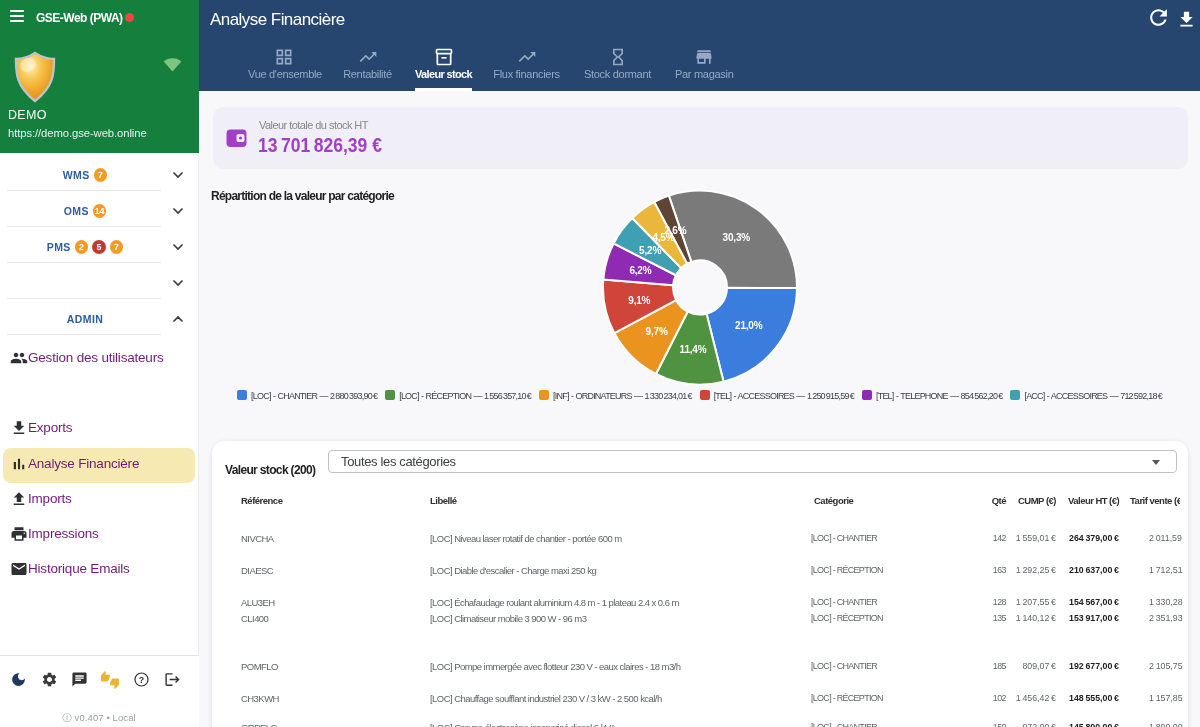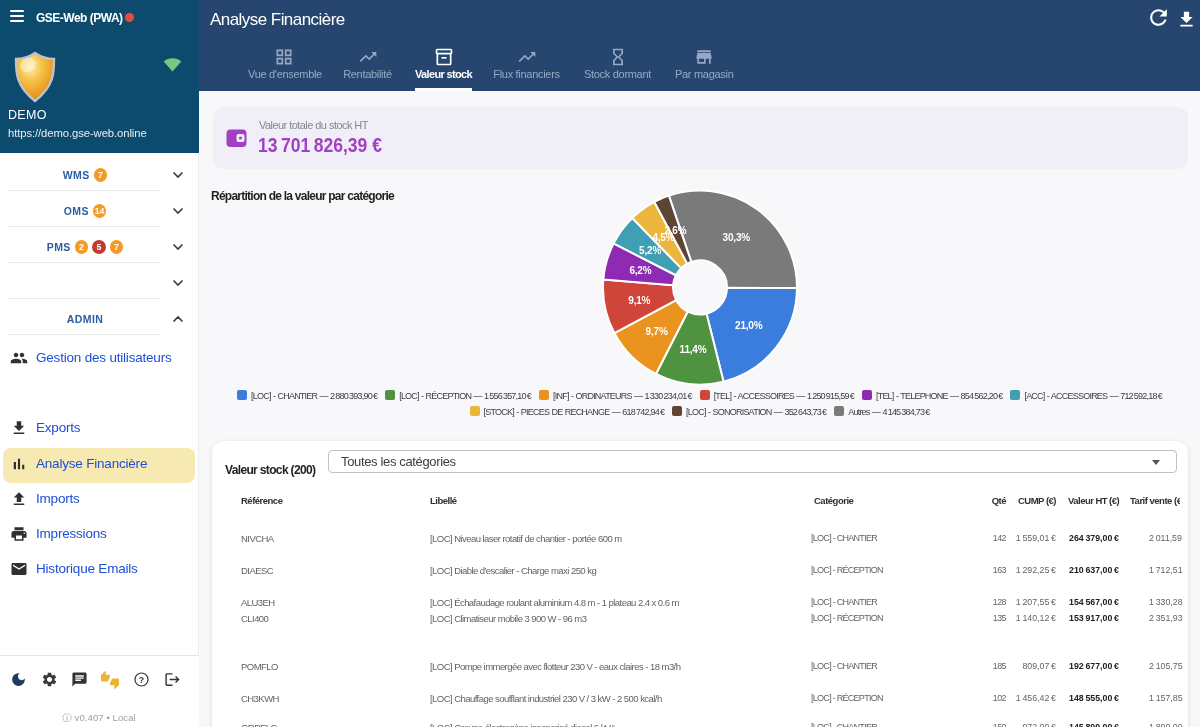--- a/index.html
+++ b/index.html
@@ -1,38 +1,38 @@
 <!DOCTYPE html>
 <html><head>
 <meta charset="utf-8">
 <style>
 *{margin:0;padding:0;box-sizing:border-box}
 html,body{width:1200px;height:727px;overflow:hidden}
 body{font-family:"Liberation Sans",sans-serif;background:#fff}
 #app{position:relative;width:1200px;height:727px;overflow:hidden;background:#f8f8fb}
 .abs{position:absolute}
 
-#sidehead{position:absolute;left:0;top:0;width:199px;height:153px;background:#0c4a6e;z-index:5}
+#sidehead{position:absolute;left:0;top:0;width:199px;height:153px;background:#15803d;z-index:5}
 #burger{position:absolute;left:10px;top:10px;width:14px;height:13px}
 #burger span{position:absolute;left:0;width:14px;height:2.2px;background:#fff;border-radius:1px}
 #brand{position:absolute;left:36px;top:11px;font-size:12px;font-weight:bold;color:#fff;letter-spacing:-0.5px}
 #reddot{position:absolute;left:125px;top:13px;width:9px;height:9px;border-radius:50%;background:#e84a3c}
 #demo{position:absolute;left:8px;top:108px;color:#fff;font-size:12.5px;letter-spacing:0.3px}
 #demourl{position:absolute;left:8px;top:127px;color:#e9eef6;font-size:11.3px;letter-spacing:-0.1px}
 #sidebody{position:absolute;left:0;top:153px;width:199px;height:574px;background:#fff;border-right:1px solid rgba(0,0,0,0.07);z-index:4}
 .grp{position:absolute;left:0;width:199px;height:36px}
 .grpline{position:absolute;left:7px;right:38px;bottom:2px;height:1px;background:#e9e9e9}
 .grpin{position:absolute;left:0;top:0;width:170px;height:36px;display:flex;align-items:center;justify-content:center;gap:4px}
 .grplabel{font-size:10.5px;font-weight:bold;color:#2d5da0;letter-spacing:0.4px}
 .badge{display:inline-flex;align-items:center;justify-content:center;height:13.5px;min-width:13.5px;padding:0 1.5px;border-radius:8px;background:#f59b25;color:#fff;font-size:8.8px;font-weight:bold}
 .badge.red{background:#c23a2c}
 .chev{position:absolute;right:16px;top:50%;margin-top:-3px}
 .mitem{position:absolute;left:0;width:199px;height:35px;display:flex;align-items:center}
 .mitem .mic{width:18px;height:18px;margin-left:10px;flex:none}
-.mitem .mtxt{margin-left:8px;font-size:13.5px;color:#1d4ed8;letter-spacing:-0.2px;white-space:nowrap}
+.mitem .mtxt{margin-left:0;font-size:13.5px;color:#701a75;letter-spacing:-0.2px;white-space:nowrap}
 #activeitem{position:absolute;left:3px;width:192px;height:35px;background:#f6e9b2;border-radius:8px}
 #sidefoot{position:absolute;left:0;top:655px;width:199px;height:72px;background:#fff;border-top:1px solid #e4e4e4;z-index:6}
 #footicons{position:absolute;left:0;top:15px;width:198px;height:20px}
 #footicons svg{position:absolute;top:0}
 #version{position:absolute;left:0;top:56px;width:198px;text-align:center;font-size:9.5px;color:#9aa0a6;letter-spacing:0.1px}
 
 #header{position:absolute;left:199px;top:0;width:1001px;height:91px;background:#264670;z-index:5}
 #htitle{position:absolute;left:11px;top:9.5px;font-size:17px;font-weight:500;color:#fff;letter-spacing:-0.55px}
 
 .tab{position:absolute;top:46.5px;text-align:center;color:#97a9c2}
@@ -278,21 +278,20 @@
         <text x="148.7" y="137.8" text-anchor="middle" font-size="10" font-weight="bold" letter-spacing="-0.2" fill="#fff" dominant-baseline="central">21,0%</text>
         <text x="93.0" y="161.1" text-anchor="middle" font-size="10" font-weight="bold" letter-spacing="-0.2" fill="#fff" dominant-baseline="central">11,4%</text>
         <text x="56.6" y="143.8" text-anchor="middle" font-size="10" font-weight="bold" letter-spacing="-0.2" fill="#fff" dominant-baseline="central">9,7%</text>
         <text x="39.3" y="112.1" text-anchor="middle" font-size="10" font-weight="bold" letter-spacing="-0.2" fill="#fff" dominant-baseline="central">9,1%</text>
         <text x="40.4" y="82.6" text-anchor="middle" font-size="10" font-weight="bold" letter-spacing="-0.2" fill="#fff" dominant-baseline="central">6,2%</text>
         <text x="50.1" y="62.7" text-anchor="middle" font-size="10" font-weight="bold" letter-spacing="-0.2" fill="#fff" dominant-baseline="central">5,2%</text>
         <text x="63.4" y="49.5" text-anchor="middle" font-size="10" font-weight="bold" letter-spacing="-0.2" fill="#fff" dominant-baseline="central">4,5%</text>
         <text x="75.4" y="42.6" text-anchor="middle" font-size="10" font-weight="bold" letter-spacing="-0.2" fill="#fff" dominant-baseline="central">2,6%</text>
       </svg>
 <div class="lgrow" style="top:293.5px"><span class="li"><i style="background:#3b7ddd"></i>[LOC] - CHANTIER — 2 880 393,90 €</span><span class="li"><i style="background:#4f9341"></i>[LOC] - RÉCEPTION — 1 556 357,10 €</span><span class="li"><i style="background:#ea941f"></i>[INF] - ORDINATEURS — 1 330 234,01 €</span><span class="li"><i style="background:#d0453a"></i>[TEL] - ACCESSOIRES — 1 250 915,59 €</span><span class="li"><i style="background:#8e2ab4"></i>[TEL] - TELEPHONE — 854 562,20 €</span><span class="li"><i style="background:#3fa0b4"></i>[ACC] - ACCESSOIRES — 712 592,18 €</span></div>
-<div class="lgrow" style="top:309.5px"><span class="li"><i style="background:#eab73c"></i>[STOCK] - PIECES DE RECHANGE — 618 742,94 €</span><span class="li"><i style="background:#5d4434"></i>[LOC] - SONORISATION — 352 643,73 €</span><span class="li"><i style="background:#7a7a7a"></i>Autres — 4 145 384,73 €</span></div>
 <div id="tcard">
   <div id="tctitle">Valeur stock (200)</div>
   <div id="tsel">
           <div id="tseltxt">Toutes les catégories</div>
           <div id="tselarr"></div>
         </div>
   <div class="thead">
     <span class="th" style="left:29px">Référence</span>
     <span class="th" style="left:218px">Libellé</span>
     <span class="th" style="left:602px">Catégorie</span>

